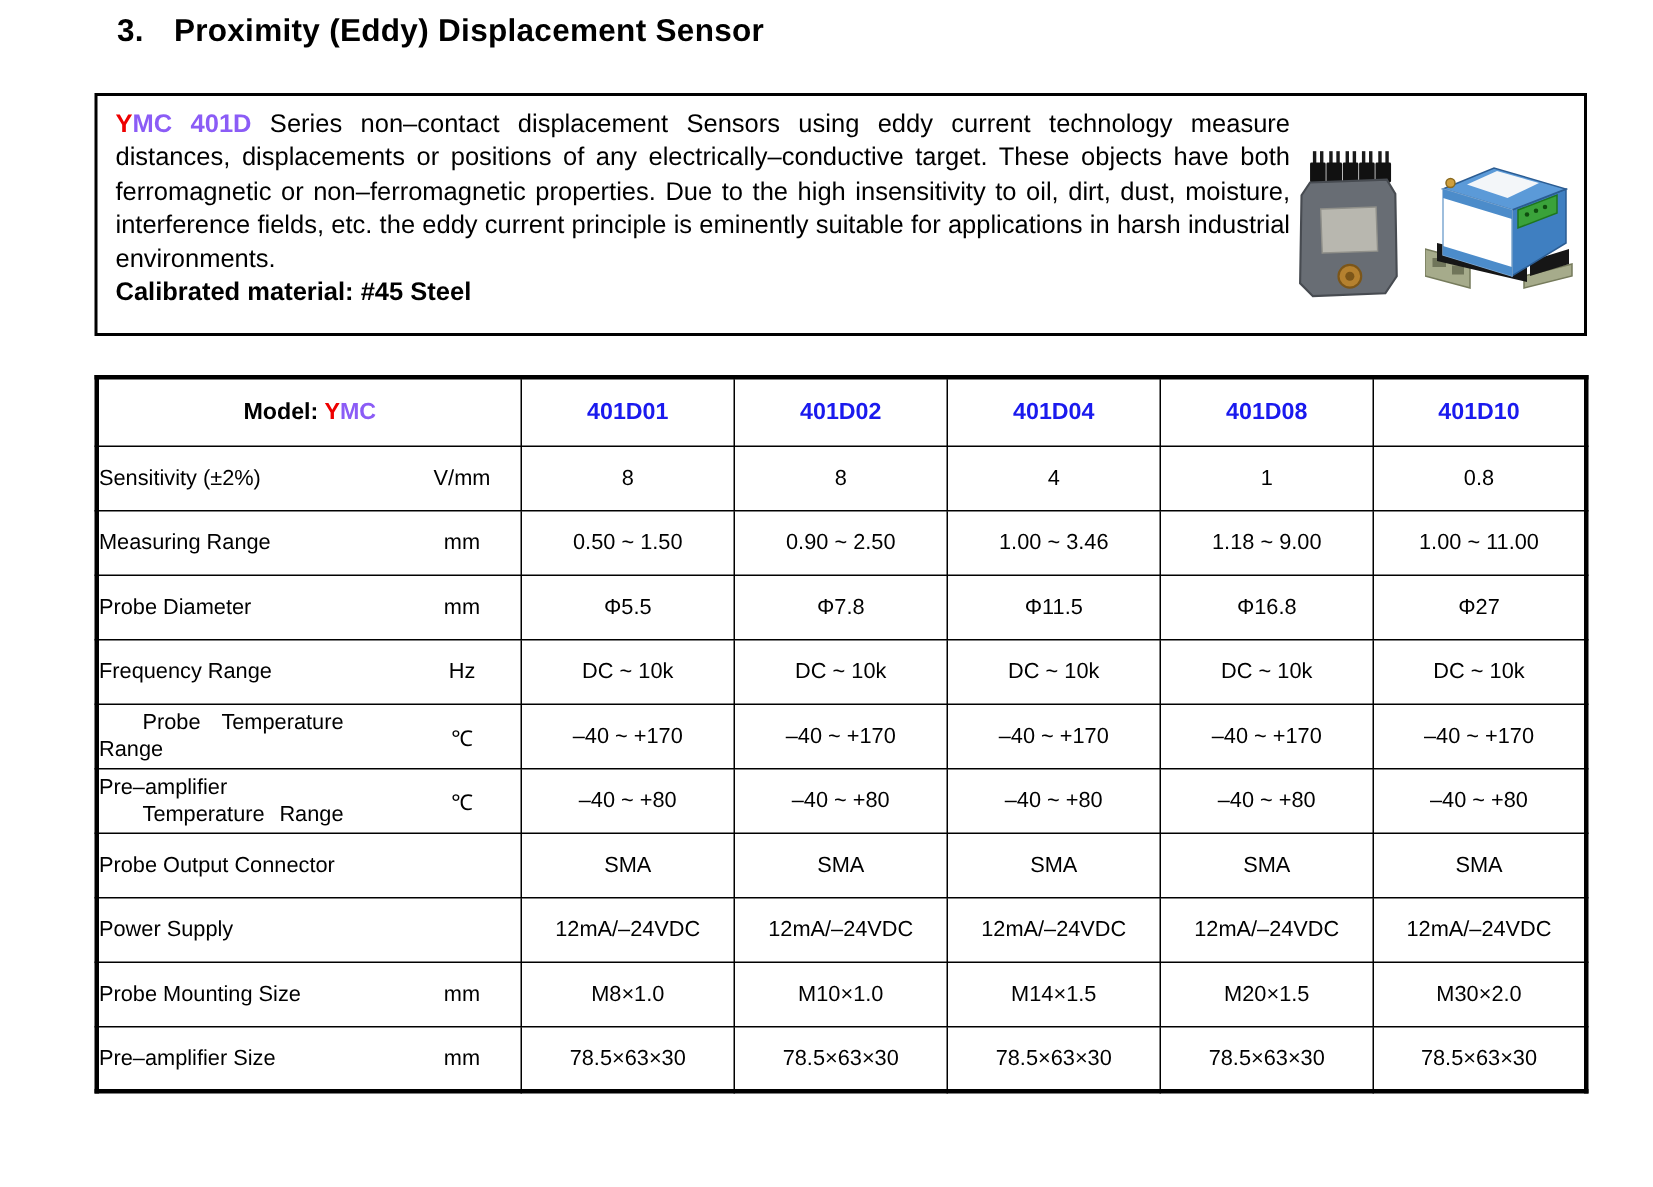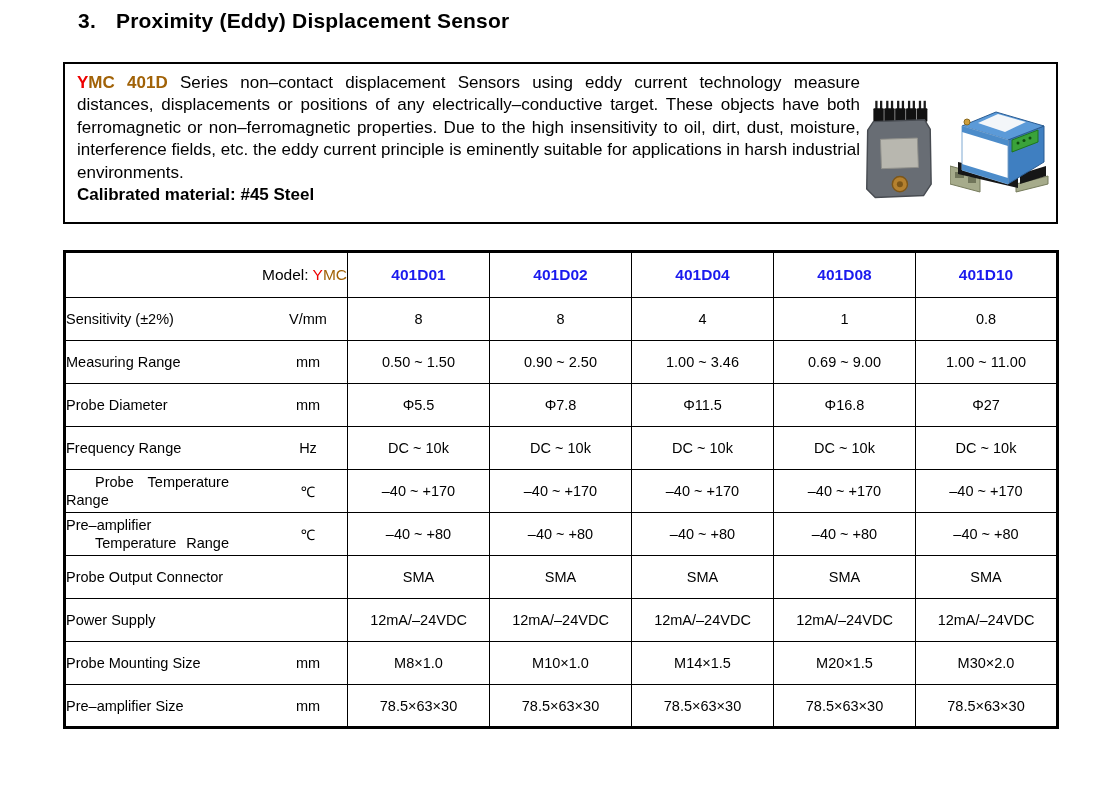--- a/index.html
+++ b/index.html
@@ -3,21 +3,21 @@
 <meta charset="utf-8">
 <style>
   * { box-sizing: border-box; }
   html,body { margin:0; padding:0; }
   body {
     width:1102px; height:791px; position:relative;
     background:#ffffff; color:#000;
     font-family:"Liberation Sans", sans-serif;
   }
   .red  { color:#ee0000; }
-  .blue { color:#a16207; }
+  .blue { color:#8b5cf6; }
   .b    { font-weight:bold; }
 
   .page-title {
     position:absolute; left:78px; top:9px;
     font-size:21px; font-weight:bold; display:flex; gap:20px;
     letter-spacing:0.2px;
   }
 
   .desc-box {
     position:absolute; left:63px; top:62px; width:995px; height:162px;
@@ -34,21 +34,21 @@
     gap:16px; padding-top:16px;
   }
 
   table.spec {
     position:absolute; left:63px; top:250px; width:994px;
     border-collapse:collapse; border:3px solid #000; table-layout:fixed;
   }
   .spec th, .spec td { border:1px solid #000; padding:0; font-size:14.5px; }
   .spec thead tr { height:46px; }
   .spec tbody tr { height:43px; }
-  th.model  { font-size:15.5px; font-weight:normal; text-align:right; }
+  th.model  { font-size:15.5px; font-weight:bold; text-align:center; }
   th.mnum   { font-size:15.5px; font-weight:bold; color:#1a1aee; text-align:center; }
   td.param  { }
   .pflex    { display:flex; align-items:center; justify-content:space-between; }
   .p-label  { white-space:nowrap; }
   .p2       { width:163px; white-space:normal; line-height:18px; }
   .jl       { display:flex; justify-content:space-between;margin-left:29px; }
   .p-unit   { width:78px; text-align:center; flex:0 0 auto; }
   td.val    { text-align:center; }
 </style>
 </head>
@@ -148,21 +148,21 @@
     <tr>
       <td class="param">
           <div class="pflex">
             <span class="p-label">Measuring Range</span>
             <span class="p-unit">mm</span>
           </div>
         </td>
       <td class="val">0.50 ~ 1.50</td>
       <td class="val">0.90 ~ 2.50</td>
       <td class="val">1.00 ~ 3.46</td>
-      <td class="val">0.69 ~ 9.00</td>
+      <td class="val">1.18 ~ 9.00</td>
       <td class="val">1.00 ~ 11.00</td>
     </tr>
     <tr>
       <td class="param">
           <div class="pflex">
             <span class="p-label">Probe Diameter</span>
             <span class="p-unit">mm</span>
           </div>
         </td>
       <td class="val">Φ5.5</td>

